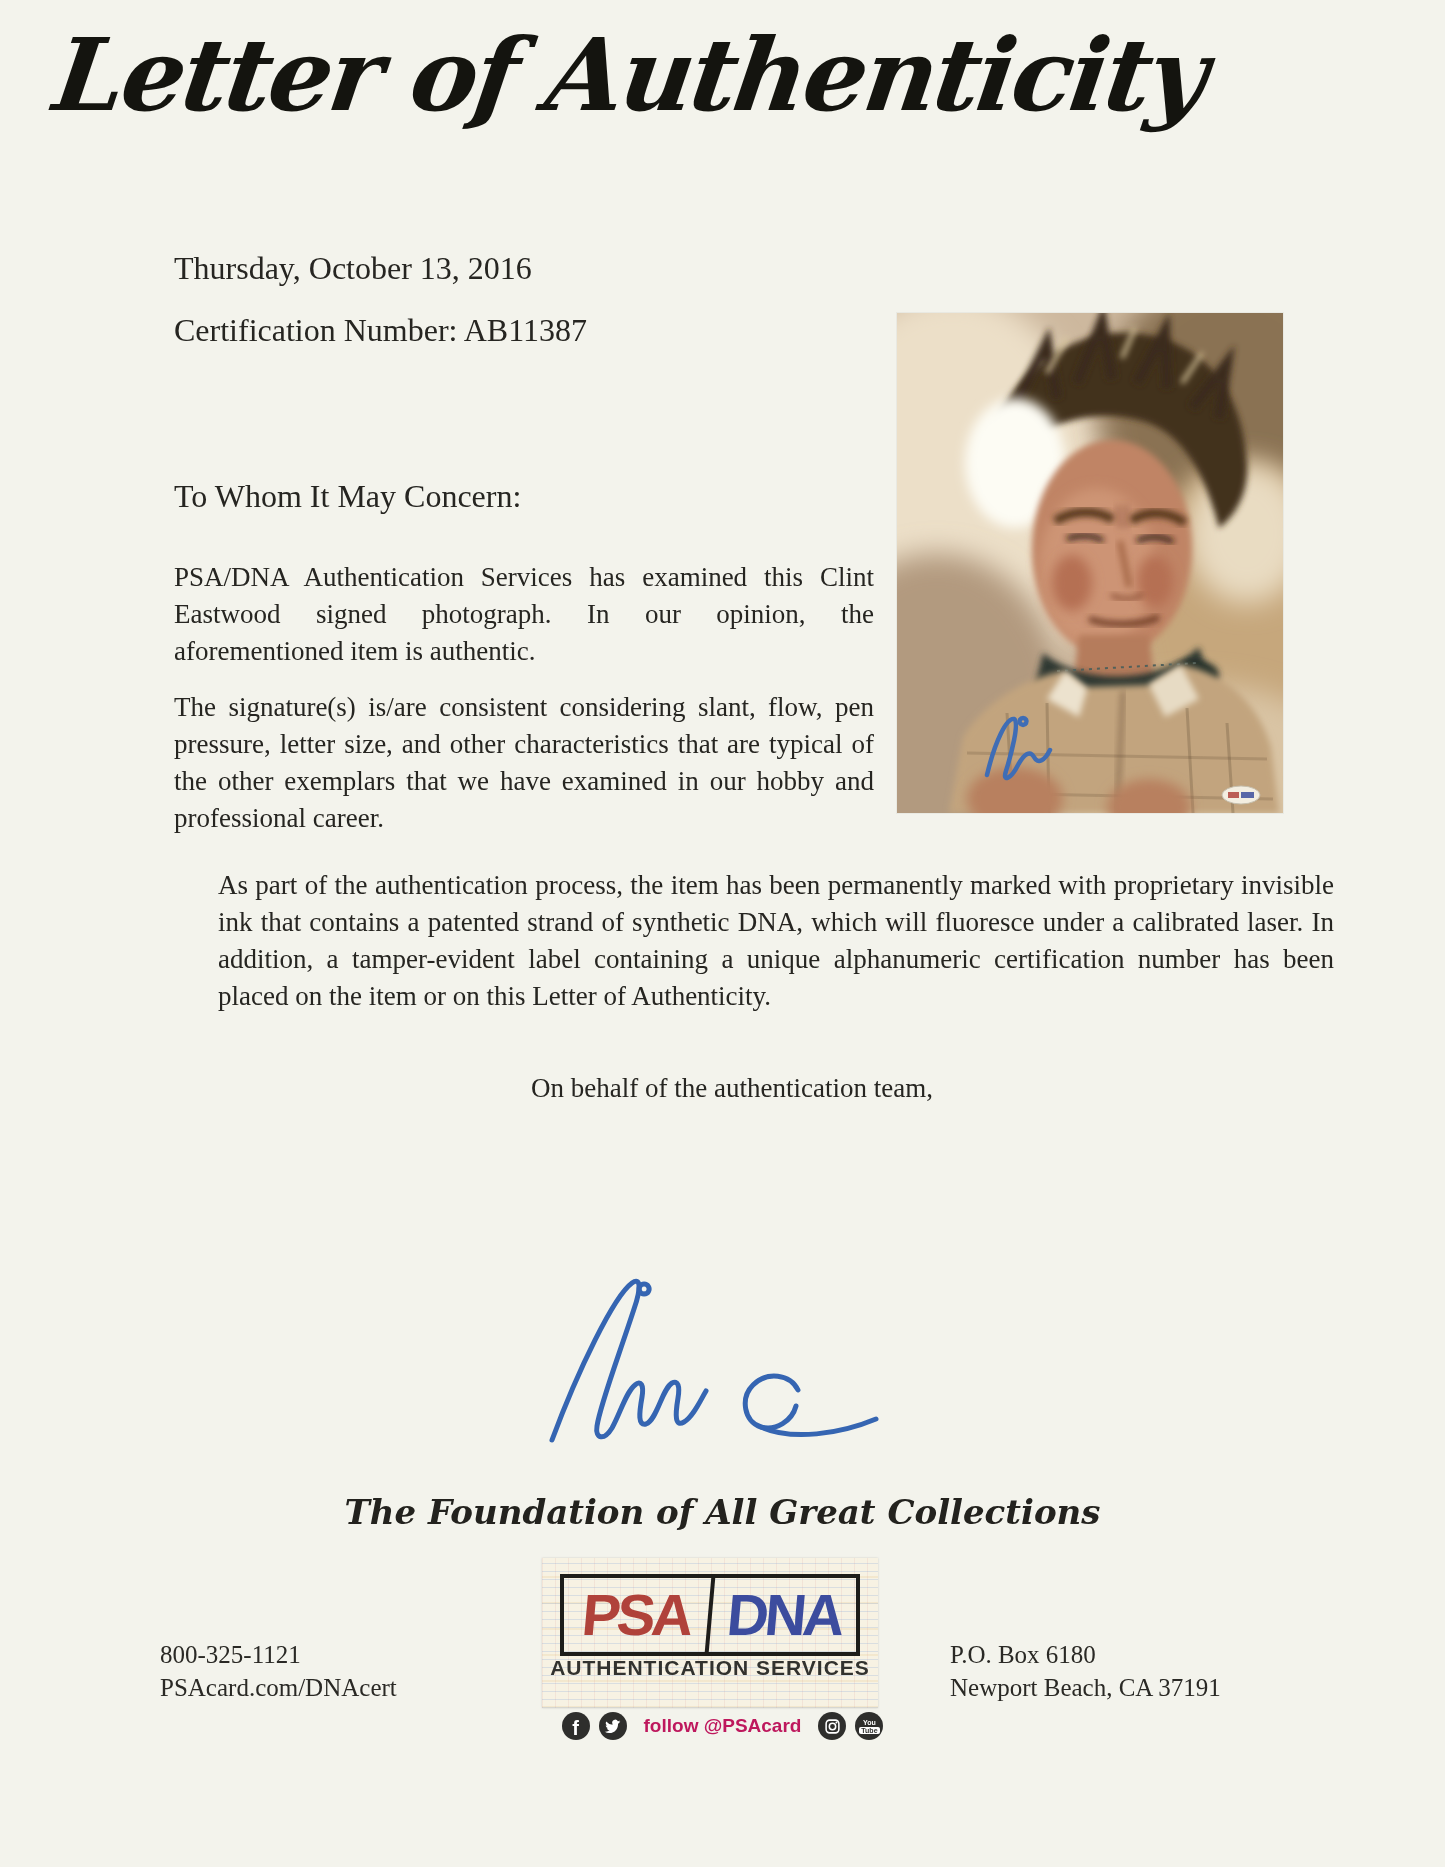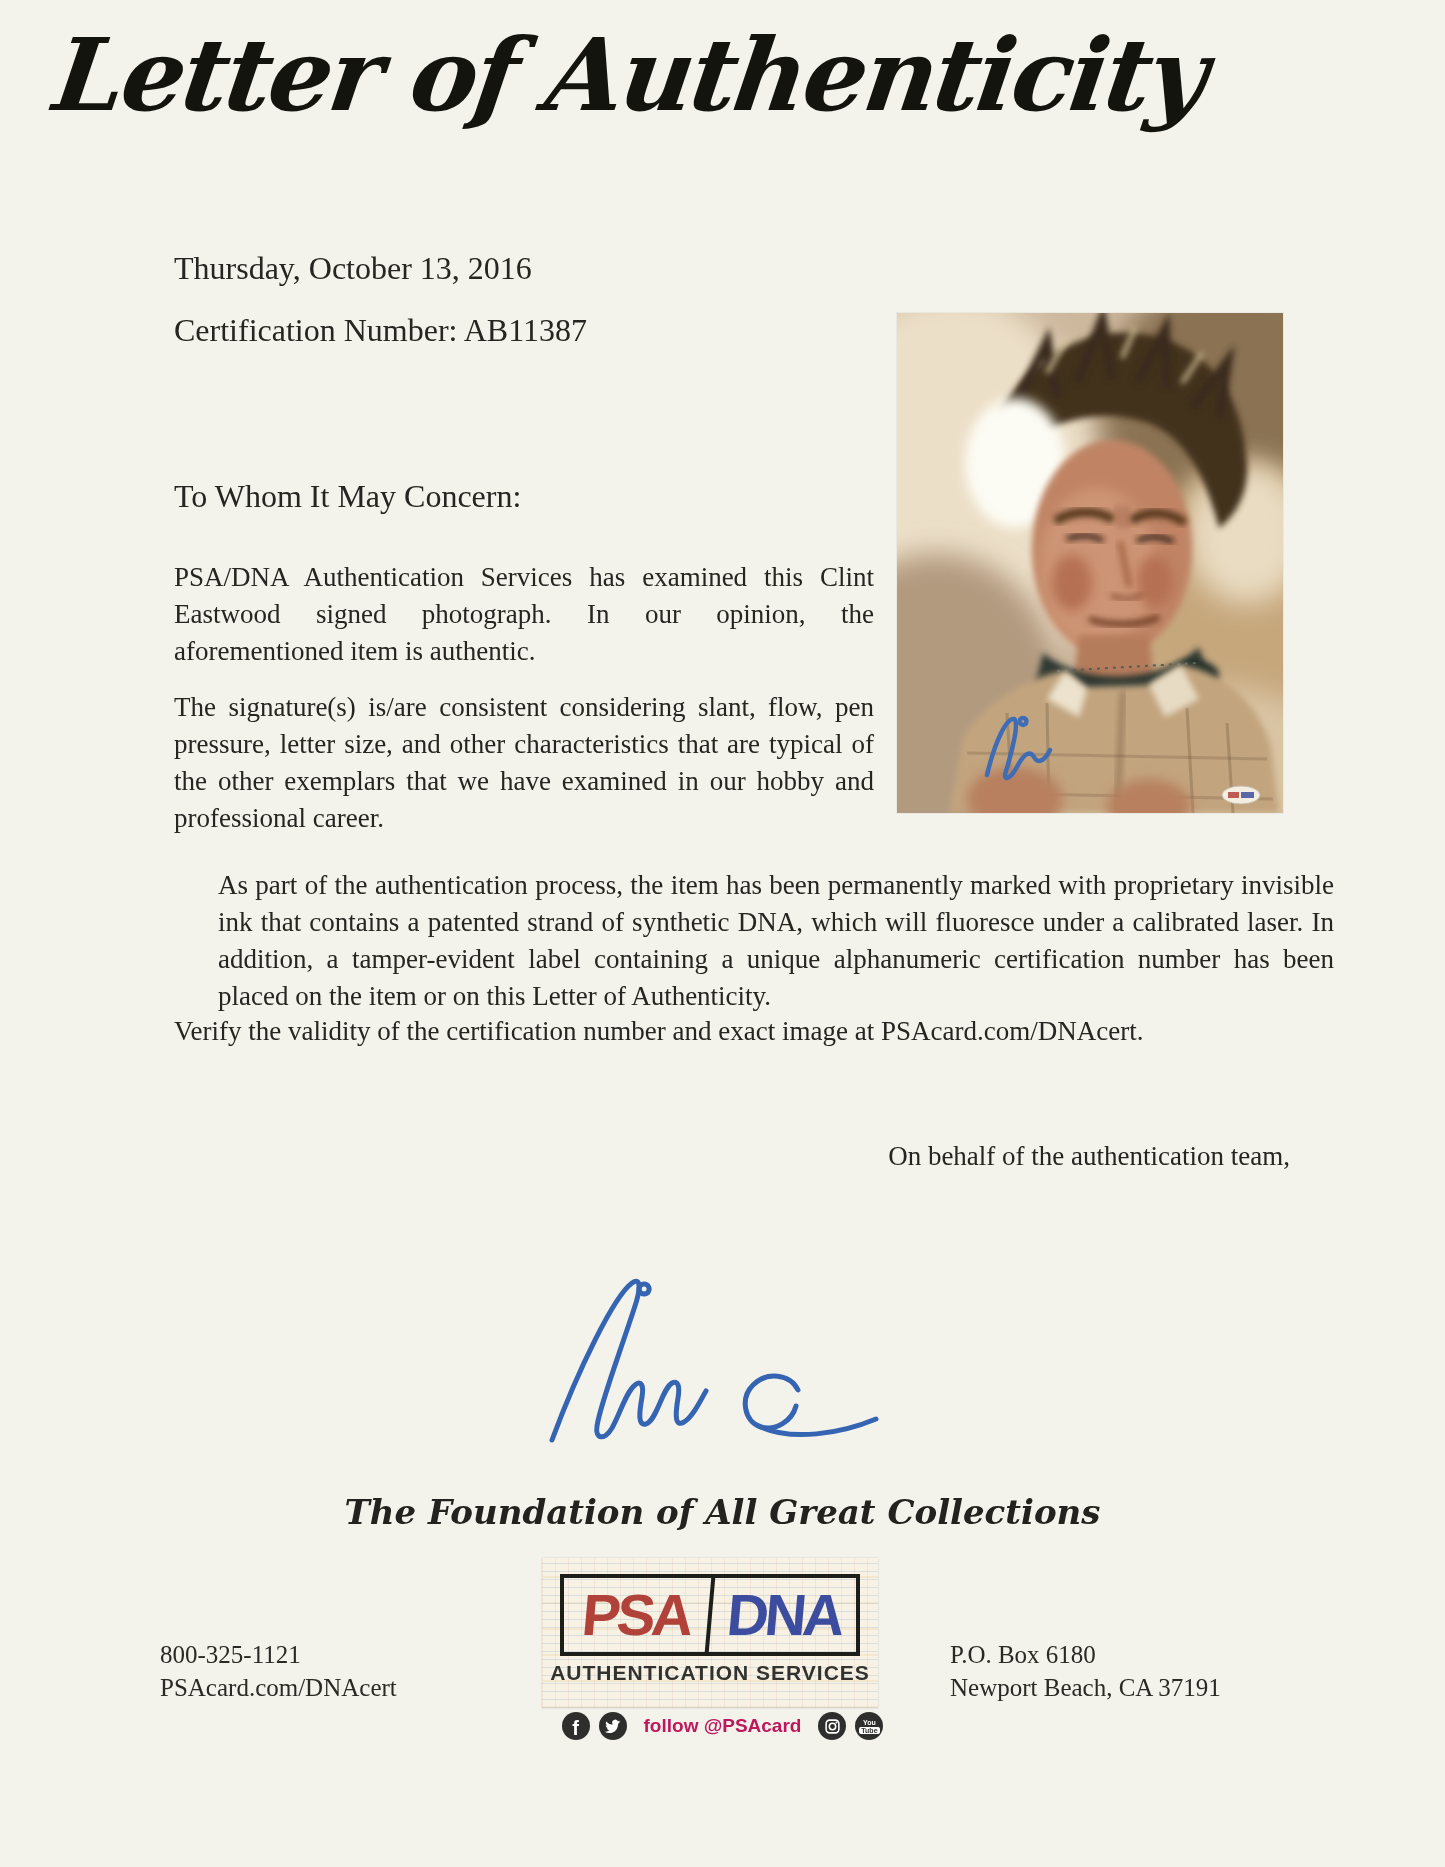--- a/index.html
+++ b/index.html
@@ -31,21 +31,21 @@
   
   .para{
     position:absolute;left:174px;
     font-size:27px;line-height:37px;
     text-align:justify;
   }
   .p1{top:532px;width:700px;}
   .p2{top:662px;width:700px;}
   .p3{top:840px;width:1116px;margin-left:44px;}
   .p4{top:986px;width:1116px;text-align:left;}
-  .closing{top:1094px;width:1116px;text-align:right;margin-top:44px;}
+  .closing{top:1026px;width:1116px;text-align:center;margin-top:44px;}
   
   .photo{
     position:absolute;left:897px;top:313px;width:386px;height:500px;
     box-shadow:0 0 0 1px rgba(0,0,0,0.04);
   }
   
   .signature{position:absolute;left:540px;top:1272px;width:350px;height:180px;}
   
   .tagline{
     position:absolute;left:0;top:1492px;width:1445px;
@@ -75,21 +75,21 @@
   .logo-cell{
     flex:1;display:flex;align-items:center;justify-content:center;
     font-family:"Liberation Sans", sans-serif;
     font-weight:900;font-size:58px;letter-spacing:-4px;
     transform:skewX(-5deg);
     line-height:1;
   }
   .logo-cell.psa{color:#b0423a;}
   .logo-cell.dna{color:#3c4c9e;border-left:4px solid #1d1d1a;}
   .logo-subtitle{
-    margin-top:5px;text-align:center;
+    text-align:center;
     font-family:"Liberation Sans", sans-serif;
     font-weight:700;font-size:21px;letter-spacing:1px;
     color:#32322e;
   }
   
   .social-row{
     position:absolute;left:0;top:1712px;width:1445px;
     display:flex;align-items:center;justify-content:center;gap:9px;
   }
   .icon-circle{
@@ -133,21 +133,20 @@
     <span>Certification Number:</span>
     <span> </span>
     <span>AB11387</span>
   </div>
 
   <div class="line salutation">To Whom It May Concern:</div>
 
   <p class="para p1">PSA/DNA Authentication Services has examined this Clint Eastwood signed photograph. In our opinion, the aforementioned item is authentic.</p>
   <p class="para p2">The signature(s) is/are consistent considering slant, flow, pen pressure, letter size, and other characteristics that are typical of the other exemplars that we have examined in our hobby and professional career.</p>
   <p class="para p3">As part of the authentication process, the item has been permanently marked with proprietary invisible ink that contains a patented strand of synthetic DNA, which will fluoresce under a calibrated laser. In addition, a tamper-evident label containing a unique alphanumeric certification number has been placed on the item or on this Letter of Authenticity.</p>
-  <p class="para p4">Verify the validity of the certification number and exact image at PSAcard.com/DNAcert.</p>
   <p class="para closing">On behalf of the authentication team,</p>
 
   <div class="photo">
     <svg width="386" height="500" viewBox="0 0 386 500" xmlns="http://www.w3.org/2000/svg">
       <defs>
         <filter id="b12" x="-50%" y="-50%" width="200%" height="200%">
             <feGaussianBlur stdDeviation="14"></feGaussianBlur>
           </filter>
         <filter id="b6" x="-50%" y="-50%" width="200%" height="200%">
             <feGaussianBlur stdDeviation="6"></feGaussianBlur>

